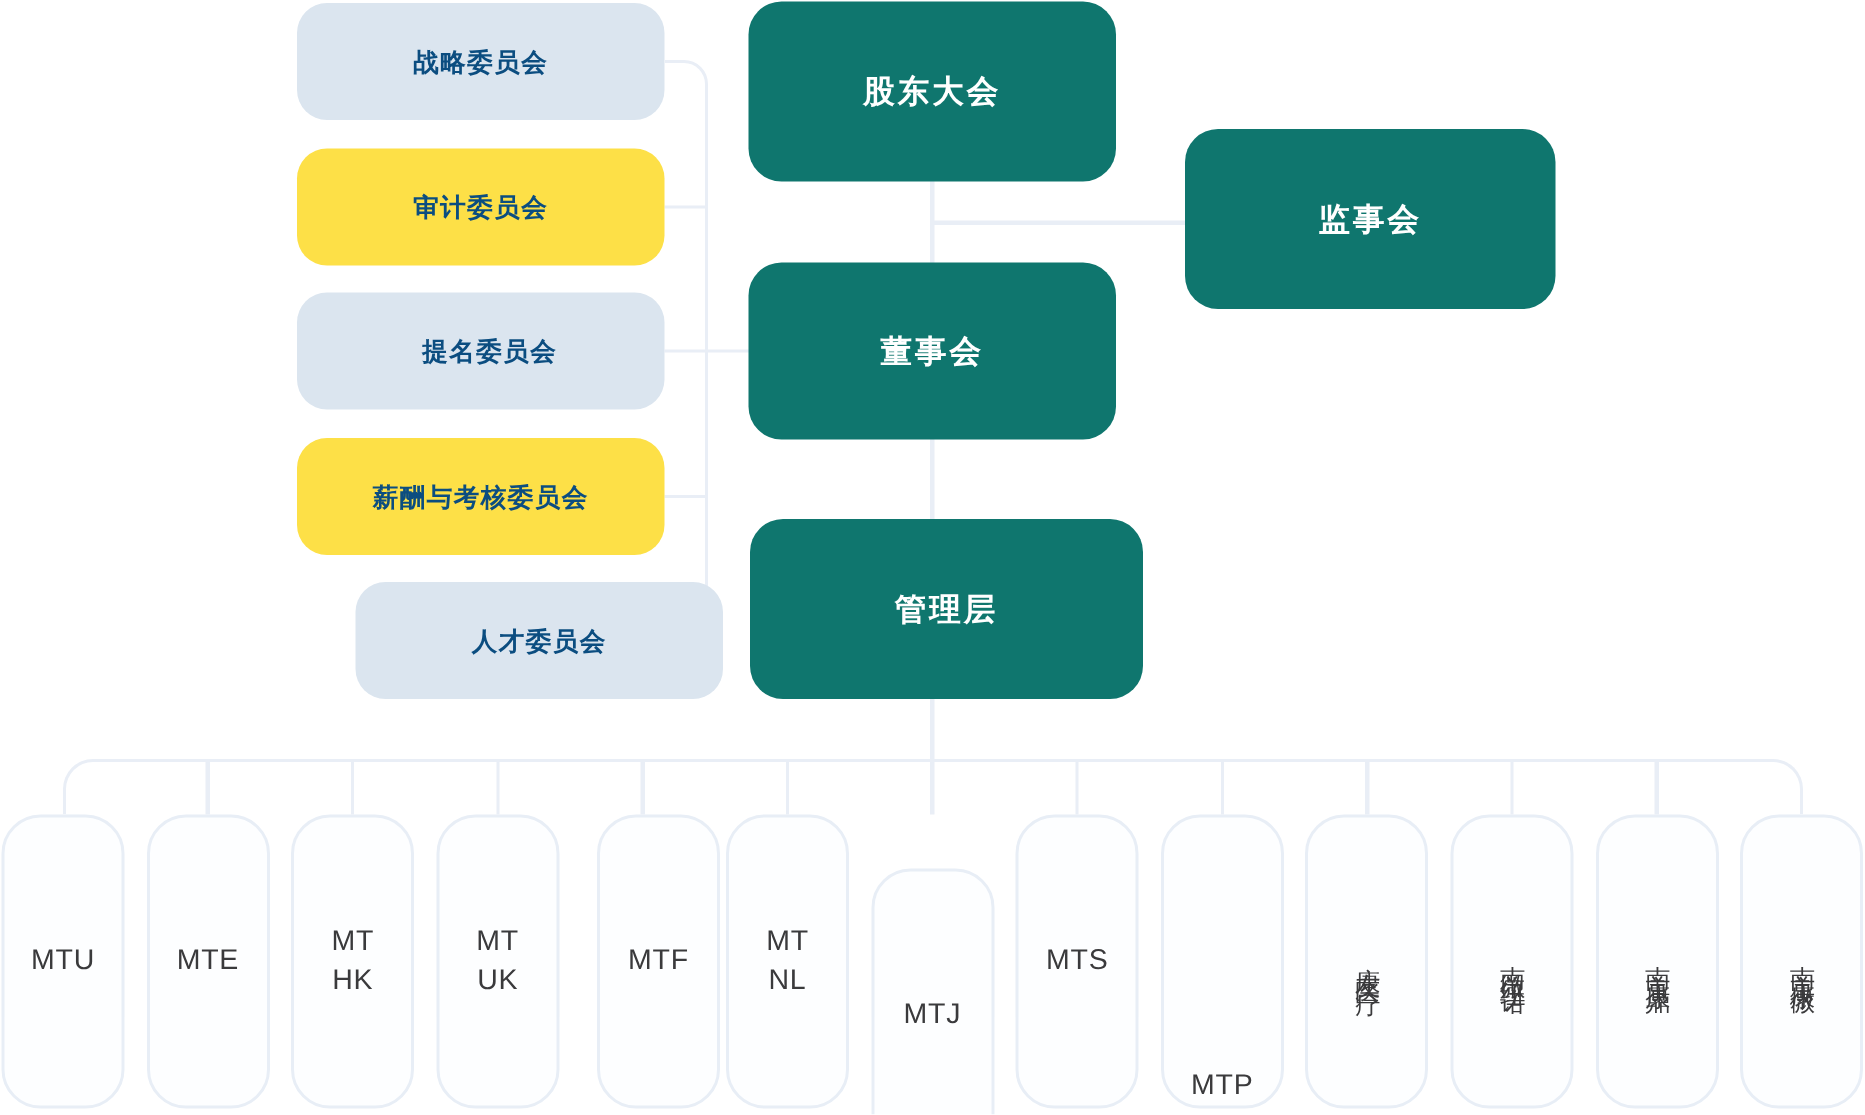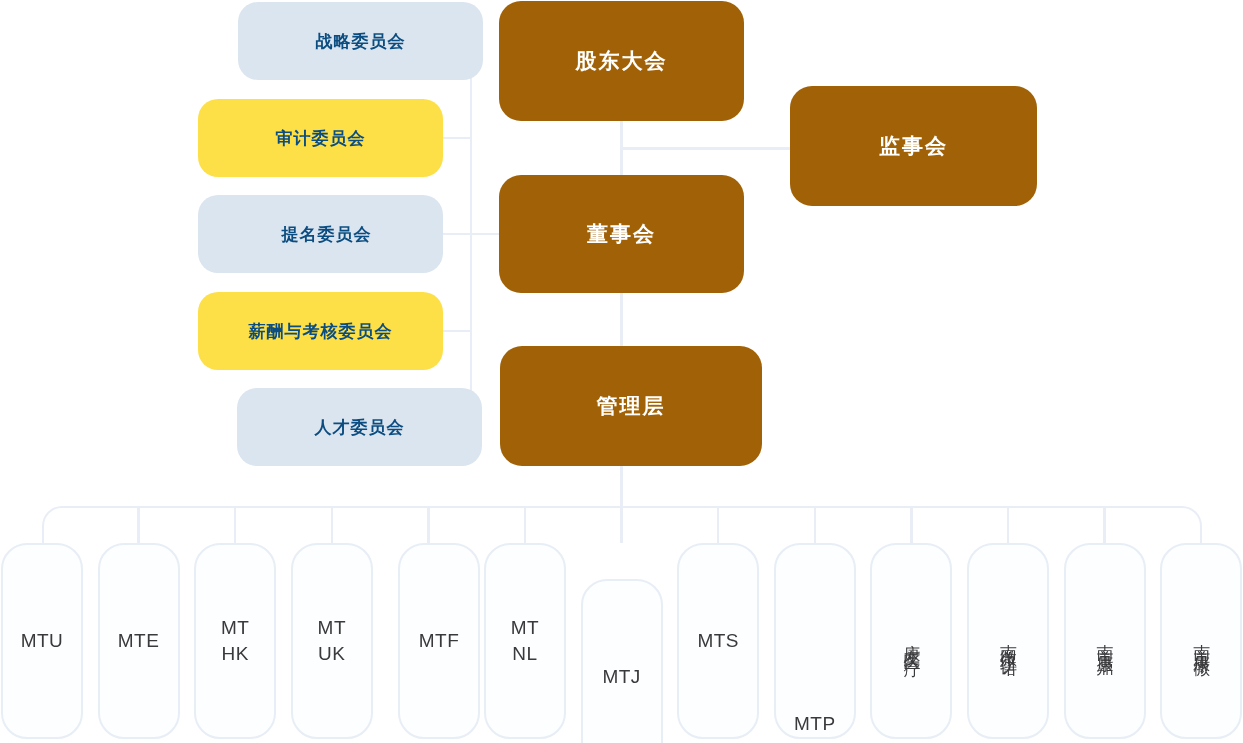--- a/index.html
+++ b/index.html
@@ -37,21 +37,21 @@
   
   .node {
     position: absolute;
     display: flex;
     align-items: center;
     justify-content: center;
     text-align: center;
     box-sizing: border-box;
   }
   .node-dark {
-    background: #a16207;
+    background: #0f766e;
     color: #ffffff;
     border-radius: 22px;
     font-size: 21px;
     font-weight: bold;
     letter-spacing: 2px;
   }
   .committee {
     left: 198px;
     width: 245px;
     height: 78px;
@@ -126,21 +126,21 @@
     <span>监事会</span>
   </div>
   <div class="node node-dark board">
     <span>董事会</span>
   </div>
   <div class="node node-dark management">
     <span>管理层</span>
   </div>
 
   <div id="committees">
-      <div class="node committee tone-dark" style="top: 2px; margin-left: 40px;">
+      <div class="node committee tone-dark" style="top: 2px;">
         <span>战略委员会</span>
       </div>
       <div class="node committee" style="top: 99px;">
         <span>审计委员会</span>
       </div>
       <div class="node committee tone-dark" style="top: 195px; padding-left: 12px;">
         <span>提名委员会</span>
       </div>
       <div class="node committee" style="top: 292px;">
         <span>薪酬与考核委员会</span>

